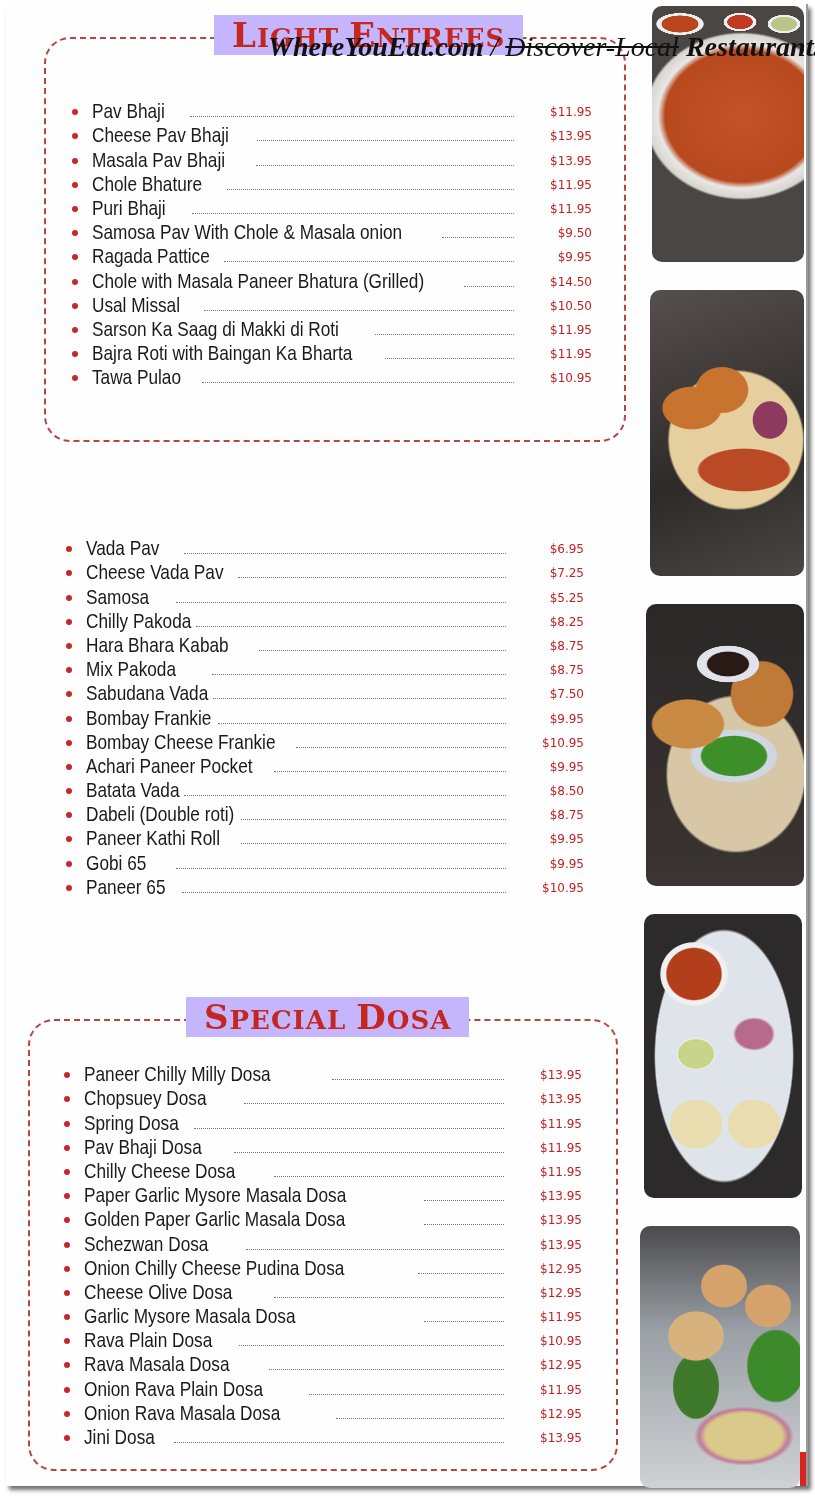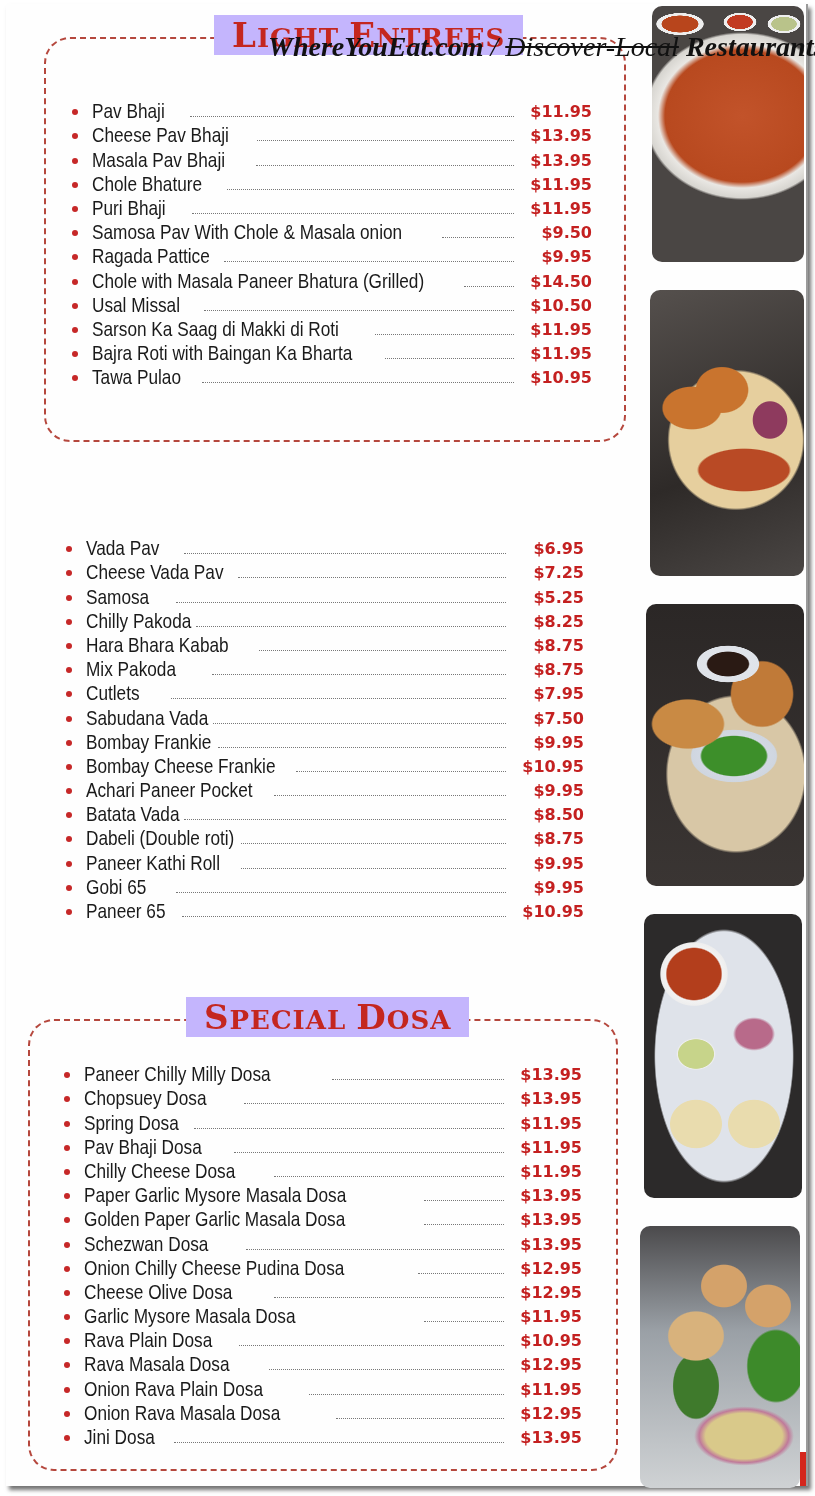--- a/index.html
+++ b/index.html
@@ -7,21 +7,21 @@
   .page{position:absolute;left:6px;top:4px;width:800px;height:1482px;background:#fefefe;box-shadow:3px 4px 4px rgba(0,0,0,0.55);border-right:2px solid #9a9a9a;}
   .section{position:absolute;border:2px dashed #b5473d;border-radius:26px;box-sizing:border-box;}
   .sec-title{position:absolute;background:#c4b5fd;padding:0 18px;font-family:"DejaVu Serif",serif;font-weight:bold;color:#c4271f;letter-spacing:1px;white-space:nowrap;}
   .sec-title .big{font-size:34px;}
   .sec-title .small{font-size:26px;}
   .items{position:absolute;list-style:none;margin:0;padding:0;}
   .item{position:relative;display:flex;align-items:flex-end;height:24.2px;}
   .bullet{width:6px;height:6px;border-radius:50%;background:#c62828;margin:0 14px 8px 0;flex:none;}
   .name{font-family:"Liberation Sans Narrow","Liberation Sans",sans-serif;font-size:21px;color:#1a1a1a;transform:scaleX(0.82);transform-origin:left bottom;white-space:nowrap;line-height:24px;}
   .dots{position:absolute;bottom:6px;border-bottom:1px dotted #777;height:0;}
-  .price{position:absolute;right:0;bottom:0;font-family:"DejaVu Sans",sans-serif;font-weight:bold;font-size:16px;color:#c42020;line-height:22px;}
+  .price{position:absolute;right:0;bottom:0;font-family:"DejaVu Sans",sans-serif;font-weight:normal;font-size:12px;color:#c42020;line-height:22px;}
   .photo{position:absolute;border-radius:10px;overflow:hidden;}
   .watermark{position:absolute;left:262px;top:27px;font-family:"Liberation Serif",serif;font-style:italic;font-size:28px;color:#111;white-space:nowrap;z-index:5;}
   .watermark .bold{font-weight:bold;}
   .wm-strike{text-decoration:line-through;}
 </style>
 </head>
 <body>
 
 <div class="page">
 
@@ -138,26 +138,20 @@
         <span class="bullet"></span>
         <span class="name">Hara Bhara Kabab</span>
         <span class="dots" style="left: 193px; right: 78px;"></span>
         <span class="price">$8.75</span>
       </li>
       <li class="item">
         <span class="bullet"></span>
         <span class="name">Mix Pakoda</span>
         <span class="dots" style="left: 146px; right: 78px;"></span>
         <span class="price">$8.75</span>
-      </li>
-      <li class="item">
-        <span class="bullet"></span>
-        <span class="name">Cutlets</span>
-        <span class="dots" style="left: 105px; right: 78px;"></span>
-        <span class="price">$7.95</span>
       </li>
       <li class="item">
         <span class="bullet"></span>
         <span class="name">Sabudana Vada</span>
         <span class="dots" style="left: 147px; right: 78px;"></span>
         <span class="price">$7.50</span>
       </li>
       <li class="item">
         <span class="bullet"></span>
         <span class="name">Bombay Frankie</span>

